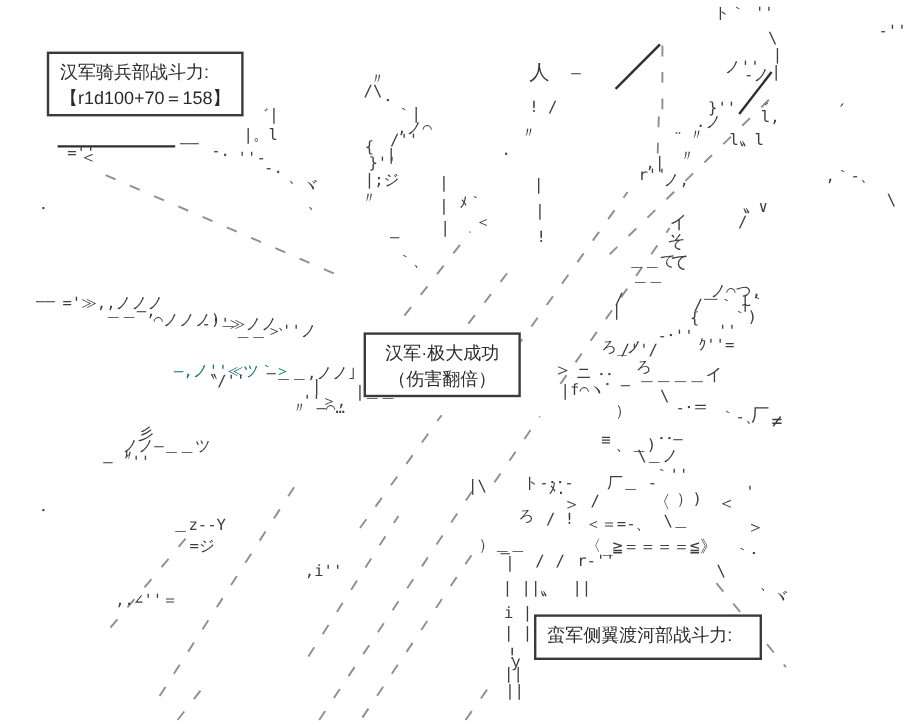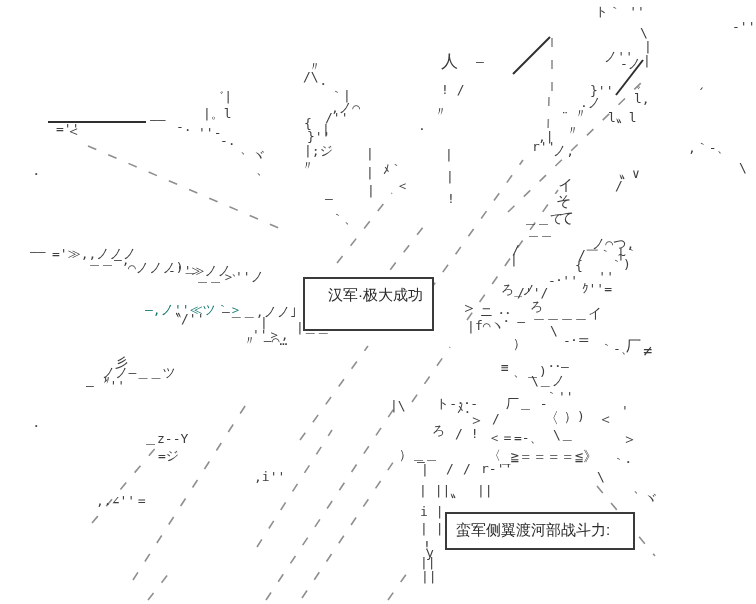--- a/index.html
+++ b/index.html
@@ -24,21 +24,21 @@
     border:2px solid #3a3a3a;
     color:#2a2a2a;
     font-family:"Liberation Sans", sans-serif;
     font-size:15px;
     line-height:1.45;
     padding:5px 9px 4px 9px;
     box-sizing:border-box;
     white-space:nowrap;
   }
   .box-han{left:39px;top:43px;width:164px;height:54px;}
-  .box-result{left:303px;top:277px;width:131px;height:54px;text-align:right;}
+  .box-result{left:303px;top:277px;width:131px;height:54px;text-align:center;}
   .box-man{left:445px;top:512px;width:190px;height:38px;}
 </style>
 </head>
 <body>
 
 <div class="canvas">
 
   <svg class="aa-svg" id="aa-svg" viewBox="0 0 756 604" xmlns="http://www.w3.org/2000/svg">
       <line x1="48" y1="122" x2="146" y2="122" stroke="#2f2f2f" stroke-width="2"></line>
       <line x1="513" y1="74" x2="550" y2="37" stroke="#2f2f2f" stroke-width="2"></line>
@@ -216,22 +216,27 @@
       <span class="frag" style="left: 450px; top: 486px; font-size: 13px; color: rgb(61, 61, 61);">〟</span>
       <span class="frag" style="left: 477px; top: 484px; font-size: 13px; color: rgb(61, 61, 61);">||</span>
       <span class="frag" style="left: 420px; top: 505px; font-size: 13px; color: rgb(61, 61, 61);">i |</span>
       <span class="frag" style="left: 420px; top: 522px; font-size: 13px; color: rgb(61, 61, 61);">| |</span>
       <span class="frag" style="left: 423px; top: 539px; font-size: 13px; color: rgb(61, 61, 61);">!</span>
       <span class="frag" style="left: 426px; top: 546px; font-size: 13px; color: rgb(61, 61, 61);">y</span>
       <span class="frag" style="left: 420px; top: 556px; font-size: 13px; color: rgb(61, 61, 61);">||</span>
       <span class="frag" style="left: 421px; top: 570px; font-size: 13px; color: rgb(61, 61, 61);">||</span>
     </div>
 
+  <div class="box box-han">
+    <div>汉军骑兵部战斗力:</div>
+    <div>【r1d100+70＝158】</div>
+  </div>
 
   <div class="box box-result">
     <div>汉军·极大成功</div>
+    <div>（伤害翻倍）</div>
   </div>
 
   <div class="box box-man">
     <div>蛮军侧翼渡河部战斗力:</div>
   </div>
 
 </div>
 
 </body></html>

